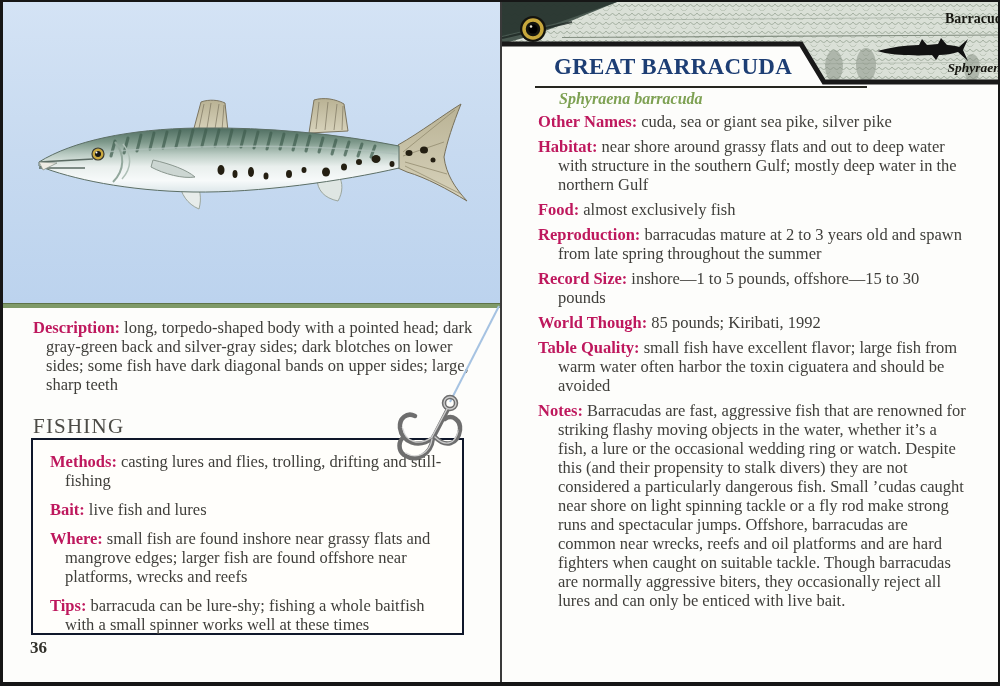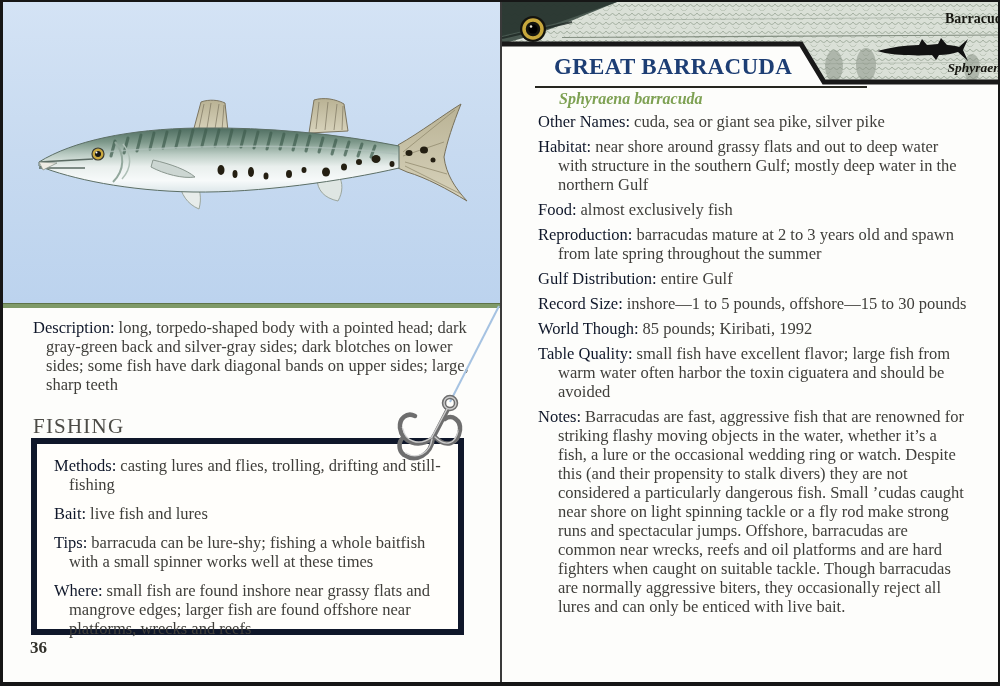--- a/index.html
+++ b/index.html
@@ -12,25 +12,25 @@
   
   .page-left{position:absolute;left:0;top:0;width:497px;height:680px;border-radius:28px;}
   .illus{position:absolute;left:0;top:0;width:497px;height:301px;
     background:linear-gradient(180deg,#d4e3f5 0%,#c7daf0 50%,#bcd3ee 100%);}
   .illus svg{position:absolute;left:0;top:0;}
   .divider{position:absolute;left:0;top:301px;width:497px;height:5px;
     background:#7f9a68;border-top:1px solid #5e7349;box-sizing:border-box;}
   .desc{position:absolute;left:30px;top:316px;width:447px;
     font-size:16.5px;line-height:19px;}
   .hang13{padding-left:13px;text-indent:-13px;margin:0;}
-  .lbl{font-weight:normal;color:#0f172a;margin-right:4px;}
+  .lbl{font-weight:bold;color:#be185d;margin-right:4px;}
   .fishing-heading{position:absolute;left:30px;top:412px;font-size:21px;
     letter-spacing:1.2px;color:#4c4b46;}
   .fishing-box{position:absolute;left:28px;top:436px;width:433px;height:197px;
-    box-sizing:border-box;border:6px solid #0f172a;background:#fffefb;
+    box-sizing:border-box;border:2px solid #0f172a;background:#fffefb;
     padding:12px 14px 0 17px;font-size:16.5px;line-height:19px;}
   .fbox-entry{padding-left:15px;text-indent:-15px;margin:0 0 10px 0;}
   .pagenum{font-weight:bold;font-size:17px;color:#33322c;}
   .pagenum-left{position:absolute;left:27px;top:636px;}
   .left-overlay{position:absolute;left:0;top:0;width:497px;height:686px;
     pointer-events:none;z-index:5;}
   
   .spine{position:absolute;left:497px;top:0;width:2px;height:686px;background:#3a3a3a;}
   
   .page-right{position:absolute;left:499px;top:0;width:567px;height:680px;}
@@ -153,24 +153,24 @@
     <div class="fishing-heading">FISHING</div>
 
     <div class="fishing-box">
       <p class="fbox-entry">
         <b class="lbl">Methods:</b><span>casting lures and flies, trolling, drifting and still-fishing</span>
       </p>
       <p class="fbox-entry">
         <b class="lbl">Bait:</b><span>live fish and lures</span>
       </p>
       <p class="fbox-entry">
+        <b class="lbl">Where:</b><span>small fish are found inshore near grassy flats and mangrove edges; larger fish are found offshore near platforms, wrecks and reefs</span>
+      </p>
+      <p class="fbox-entry">
         <b class="lbl">Tips:</b><span>barracuda can be lure-shy; fishing a whole baitfish with a small spinner works well at these times</span>
-      </p>
-      <p class="fbox-entry">
-        <b class="lbl">Where:</b><span>small fish are found inshore near grassy flats and mangrove edges; larger fish are found offshore near platforms, wrecks and reefs</span>
       </p>
     </div>
 
     <div class="pagenum pagenum-left">36</div>
 
     <svg class="left-overlay" viewBox="0 0 497 686">
       <line x1="496" y1="304" x2="447" y2="400" stroke="#a6c3e2" stroke-width="2"></line>
       <g fill="none" stroke-linecap="round">
         <g stroke="#6e6e6e" stroke-width="4.5">
           <circle cx="447" cy="401" r="6"></circle>
@@ -246,23 +246,20 @@
       <p class="entry">
         <b class="lbl">Habitat:</b><span>near shore around grassy flats and out to deep water with structure in the southern Gulf; mostly deep water in the northern Gulf</span>
       </p>
       <p class="entry">
         <b class="lbl">Food:</b><span>almost exclusively fish</span>
       </p>
       <p class="entry">
         <b class="lbl">Reproduction:</b><span>barracudas mature at 2 to 3 years old and spawn from late spring throughout the summer</span>
       </p>
       <p class="entry">
-        <b class="lbl">Gulf Distribution:</b><span>entire Gulf</span>
-      </p>
-      <p class="entry">
         <b class="lbl">Record Size:</b><span>inshore—1 to 5 pounds, offshore—15 to 30 pounds</span>
       </p>
       <p class="entry">
         <b class="lbl">World Though:</b><span>85 pounds; Kiribati, 1992</span>
       </p>
       <p class="entry">
         <b class="lbl">Table Quality:</b><span>small fish have excellent flavor; large fish from warm water often harbor the toxin ciguatera and should be avoided</span>
       </p>
       <p class="entry">
         <b class="lbl">Notes:</b><span>Barracudas are fast, aggressive fish that are renowned for striking flashy moving objects in the water, whether it’s a fish, a lure or the occasional wedding ring or watch. Despite this (and their propensity to stalk divers) they are not considered a particularly dangerous fish. Small ’cudas caught near shore on light spinning tackle or a fly rod make strong runs and spectacular jumps. Offshore, barracudas are common near wrecks, reefs and oil platforms and are hard fighters when caught on suitable tackle. Though barracudas are normally aggressive biters, they occasionally reject all lures and can only be enticed with live bait.</span>

